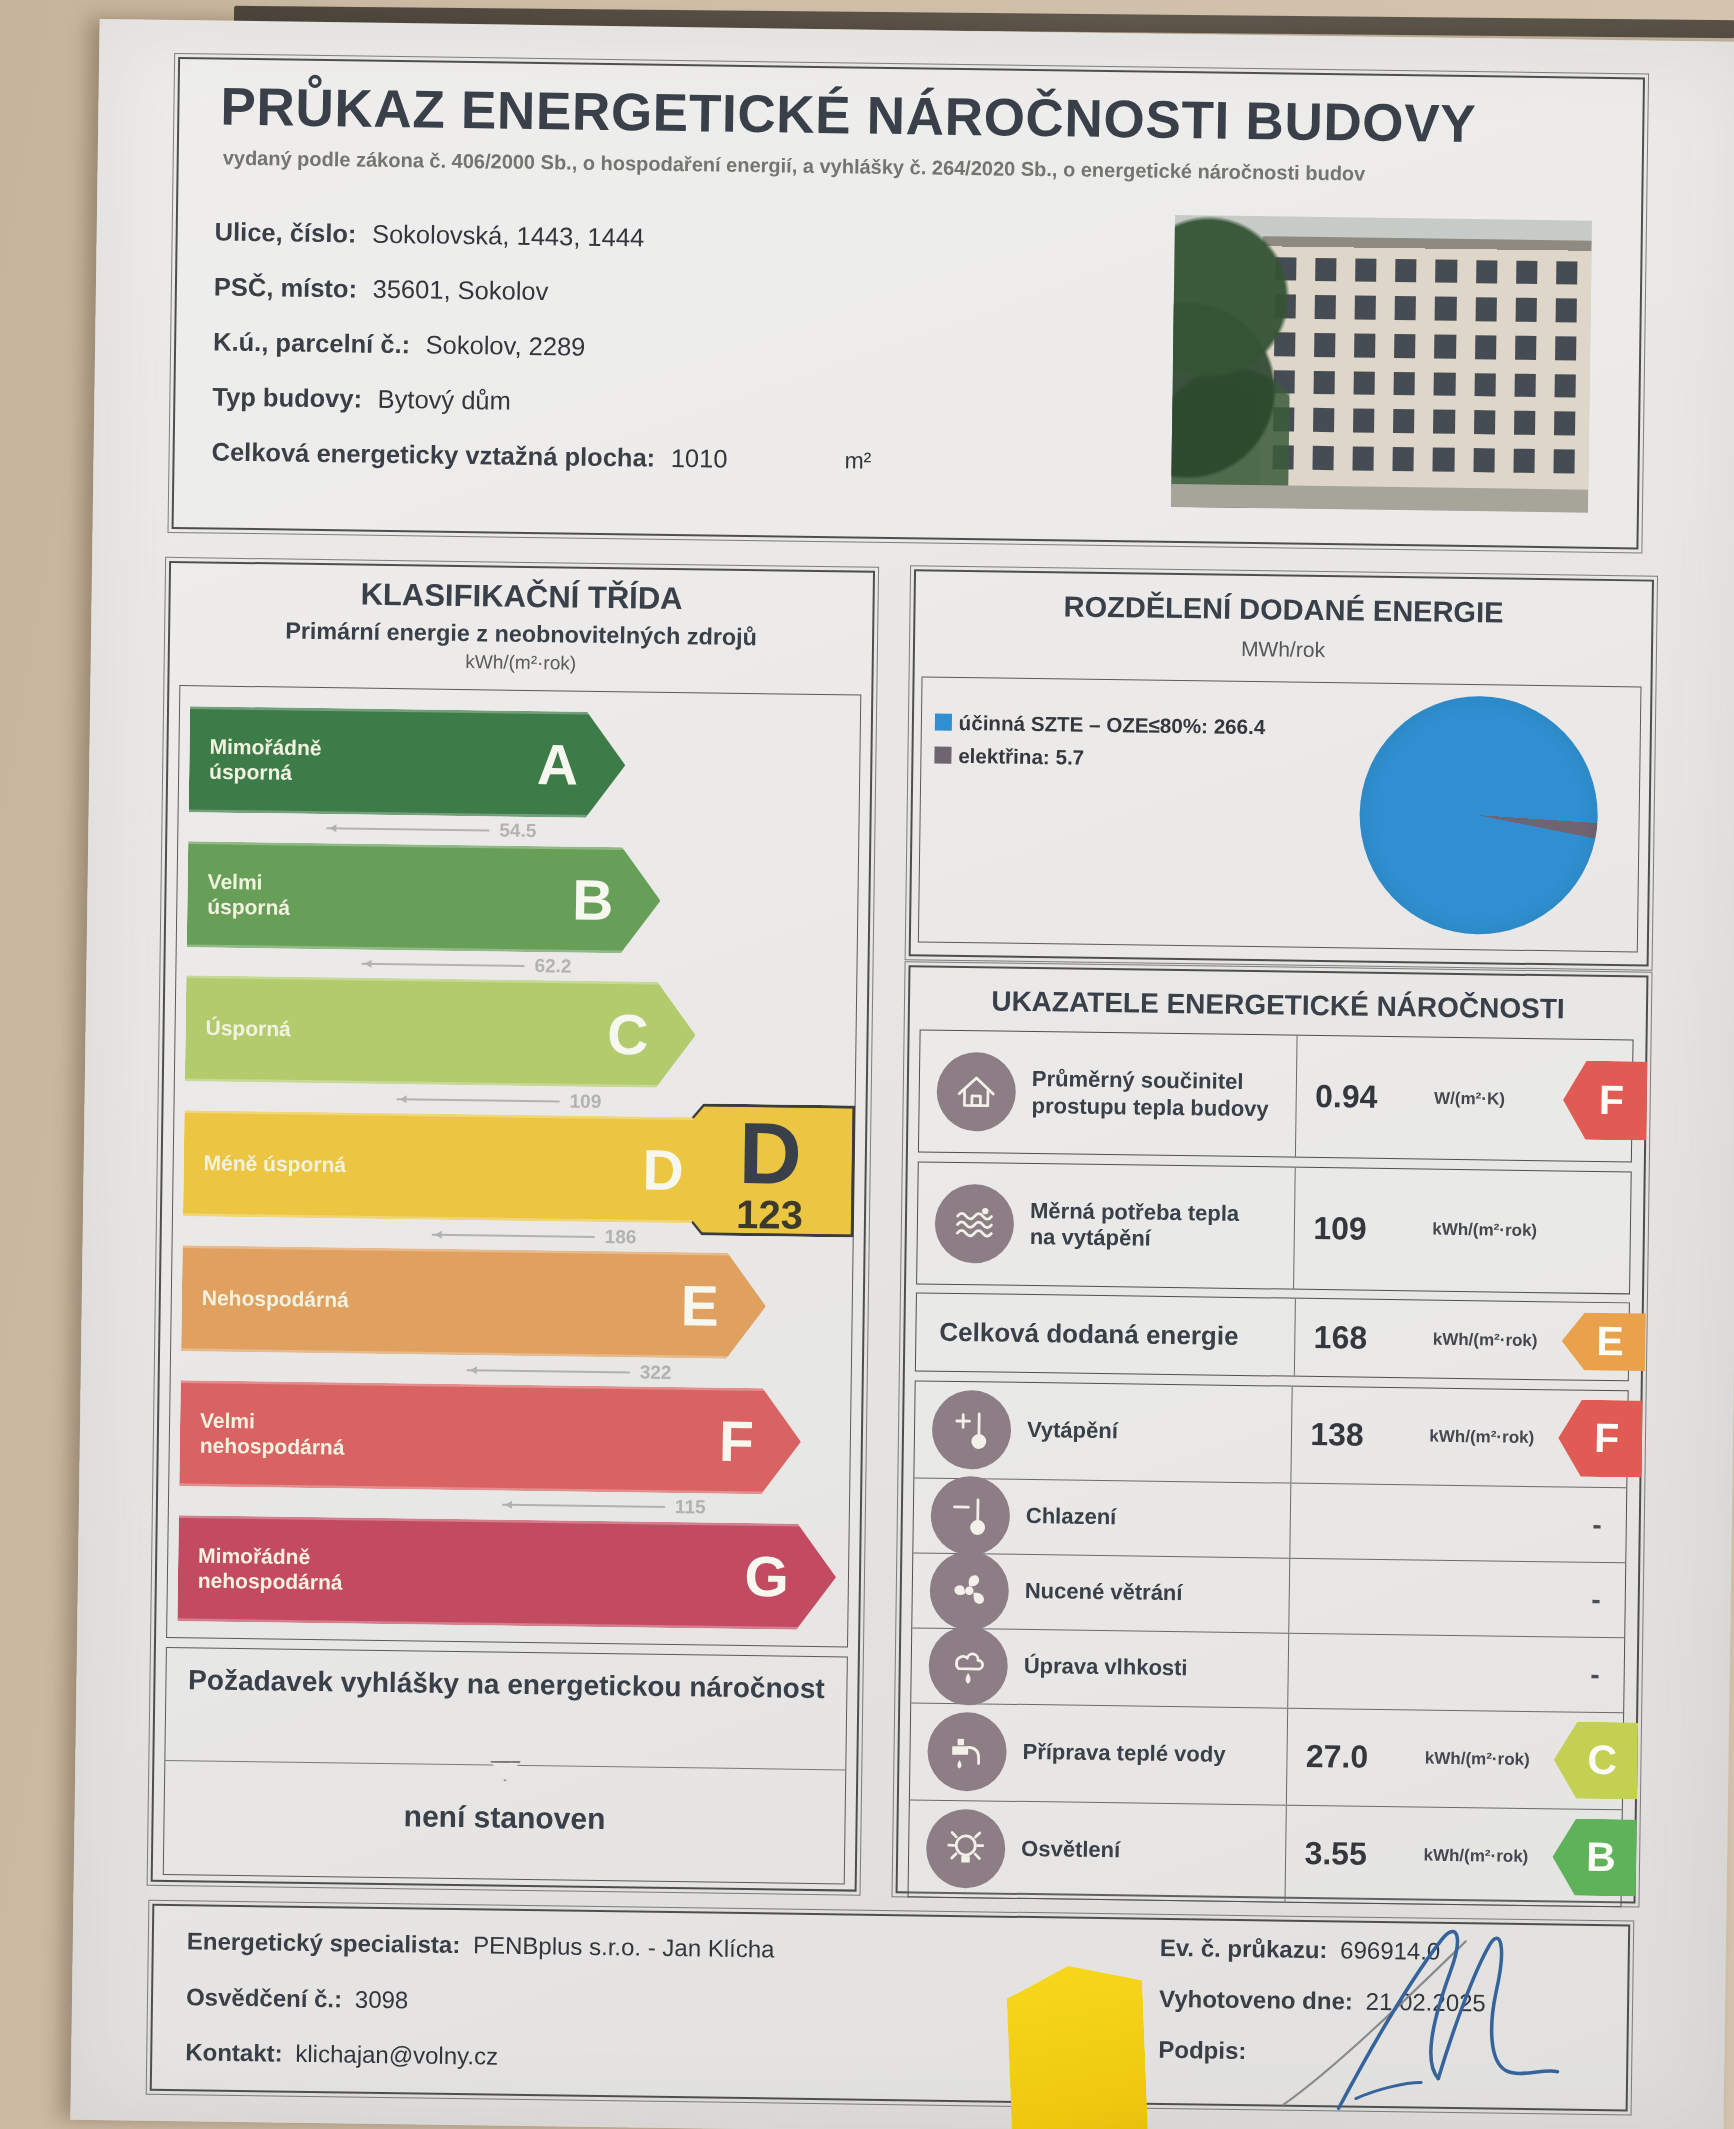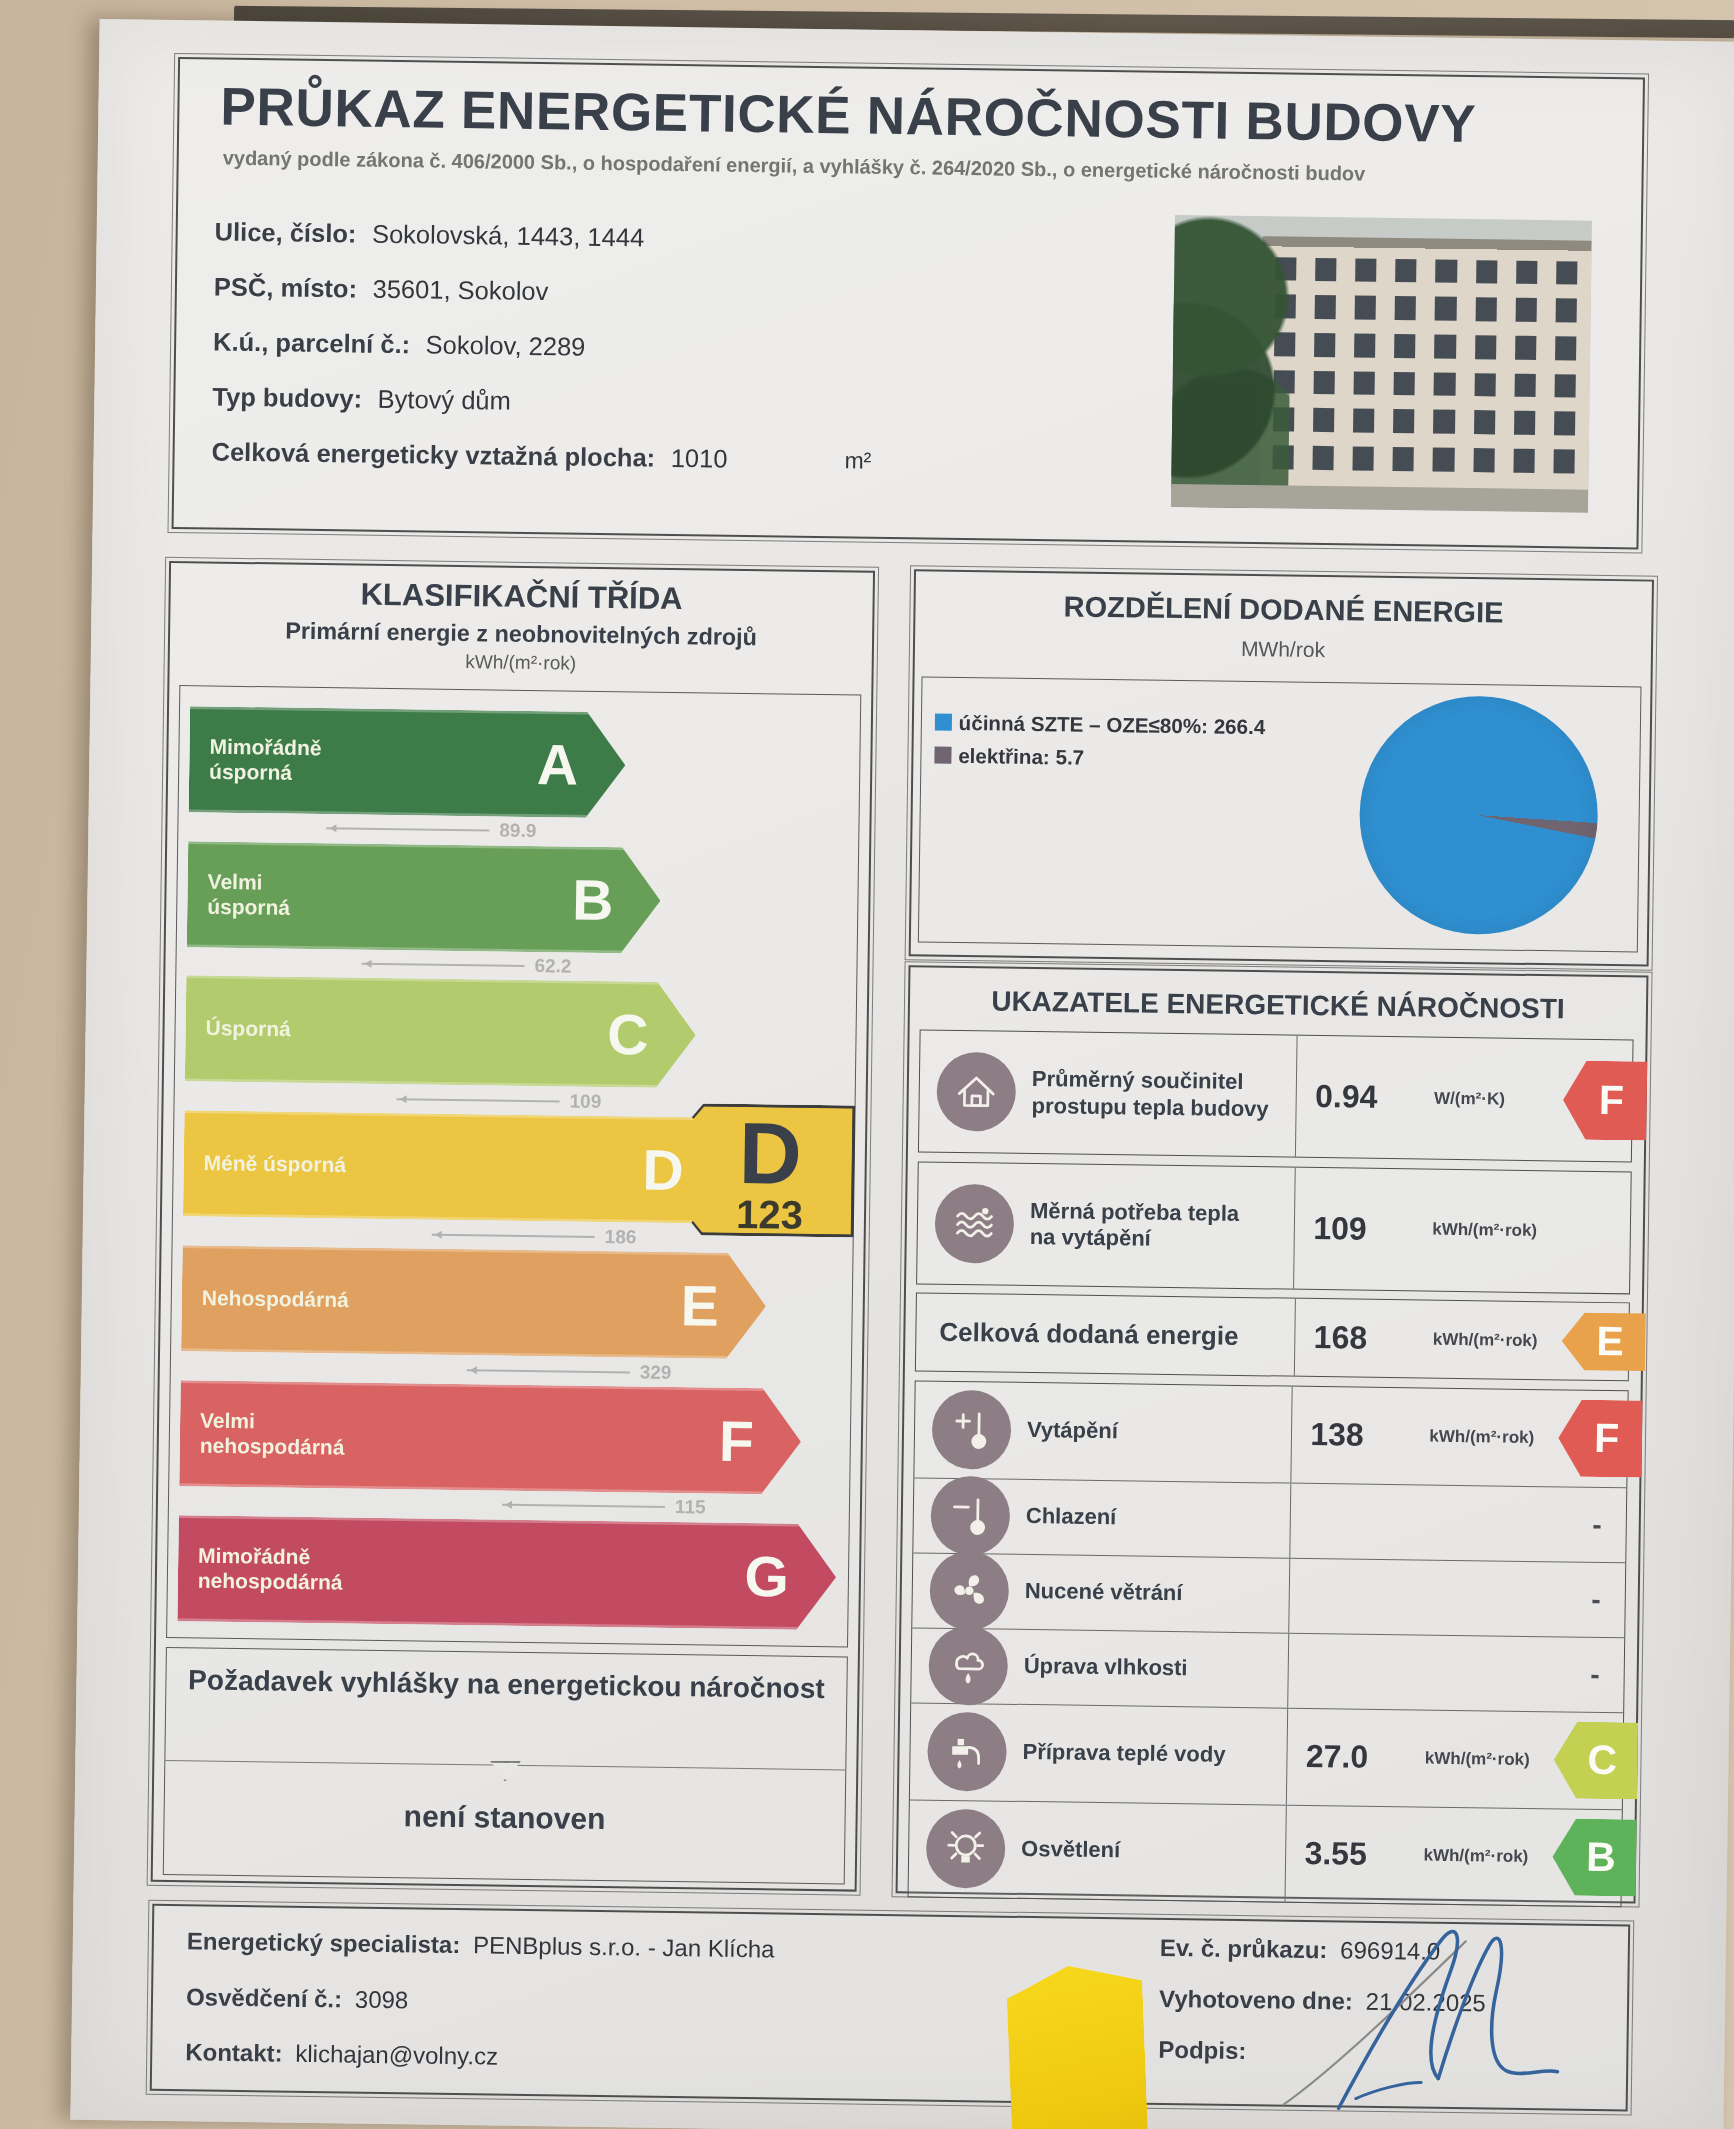--- a/index.html
+++ b/index.html
@@ -219,21 +219,21 @@
           <div class="cur-val">123</div>
         </div>
       </div>
     <div class="cls-arrow" style="top: 20px; width: 436px; background: rgb(61, 124, 73);">
           <div class="cls-label">Mimořádně
 úsporná</div>
           <div class="cls-letter">A</div>
         </div>
         <div class="thr" style="top: 128px; left: 148px; width: 284px;">
           <span class="thr-line"></span>
-          <span class="thr-num">89.9</span>
+          <span class="thr-num">54.5</span>
         </div>
         <div class="cls-arrow" style="top: 155px; width: 473px; background: rgb(103, 159, 88);">
           <div class="cls-label">Velmi
 úsporná</div>
           <div class="cls-letter">B</div>
         </div>
         <div class="thr" style="top: 263px; left: 185px; width: 284px;">
           <span class="thr-line"></span>
           <span class="thr-num">62.2</span>
         </div>
@@ -252,21 +252,21 @@
         <div class="thr" style="top: 533px; left: 259px; width: 284px;">
           <span class="thr-line"></span>
           <span class="thr-num">186</span>
         </div>
         <div class="cls-arrow" style="top: 559px; width: 584px; background: rgb(224, 160, 95);">
           <div class="cls-label">Nehospodárná</div>
           <div class="cls-letter">E</div>
         </div>
         <div class="thr" style="top: 668px; left: 296px; width: 284px;">
           <span class="thr-line"></span>
-          <span class="thr-num">329</span>
+          <span class="thr-num">322</span>
         </div>
         <div class="cls-arrow" style="top: 694px; width: 621px; background: rgb(217, 98, 98);">
           <div class="cls-label">Velmi
 nehospodárná</div>
           <div class="cls-letter">F</div>
         </div>
         <div class="thr" style="top: 802px; left: 333px; width: 284px;">
           <span class="thr-line"></span>
           <span class="thr-num">115</span>
         </div>

